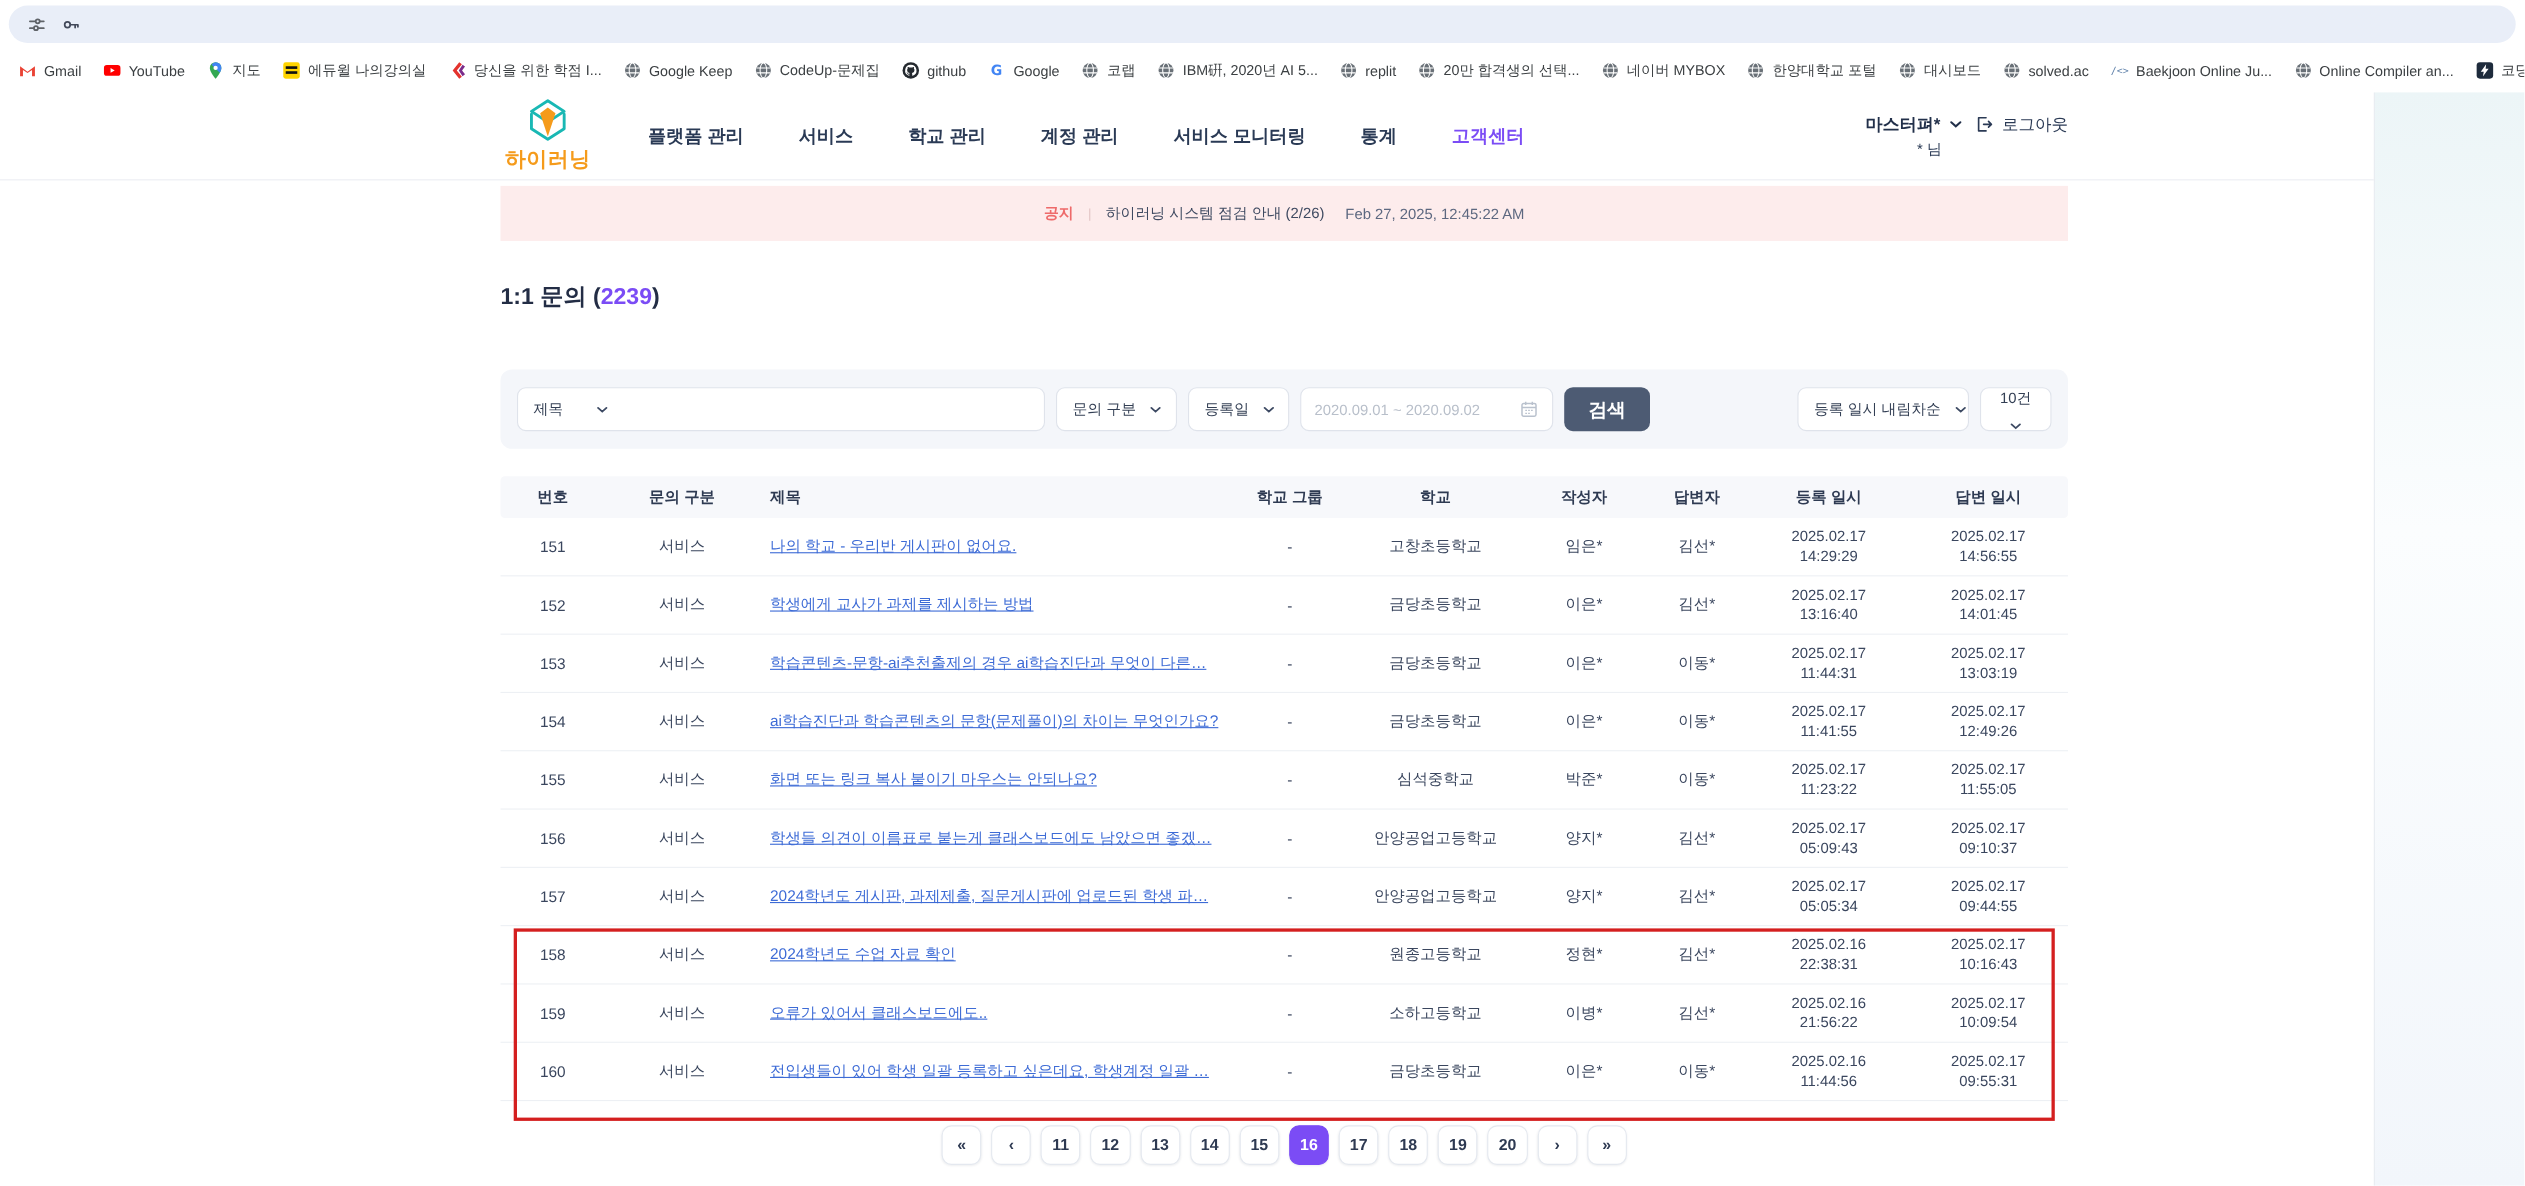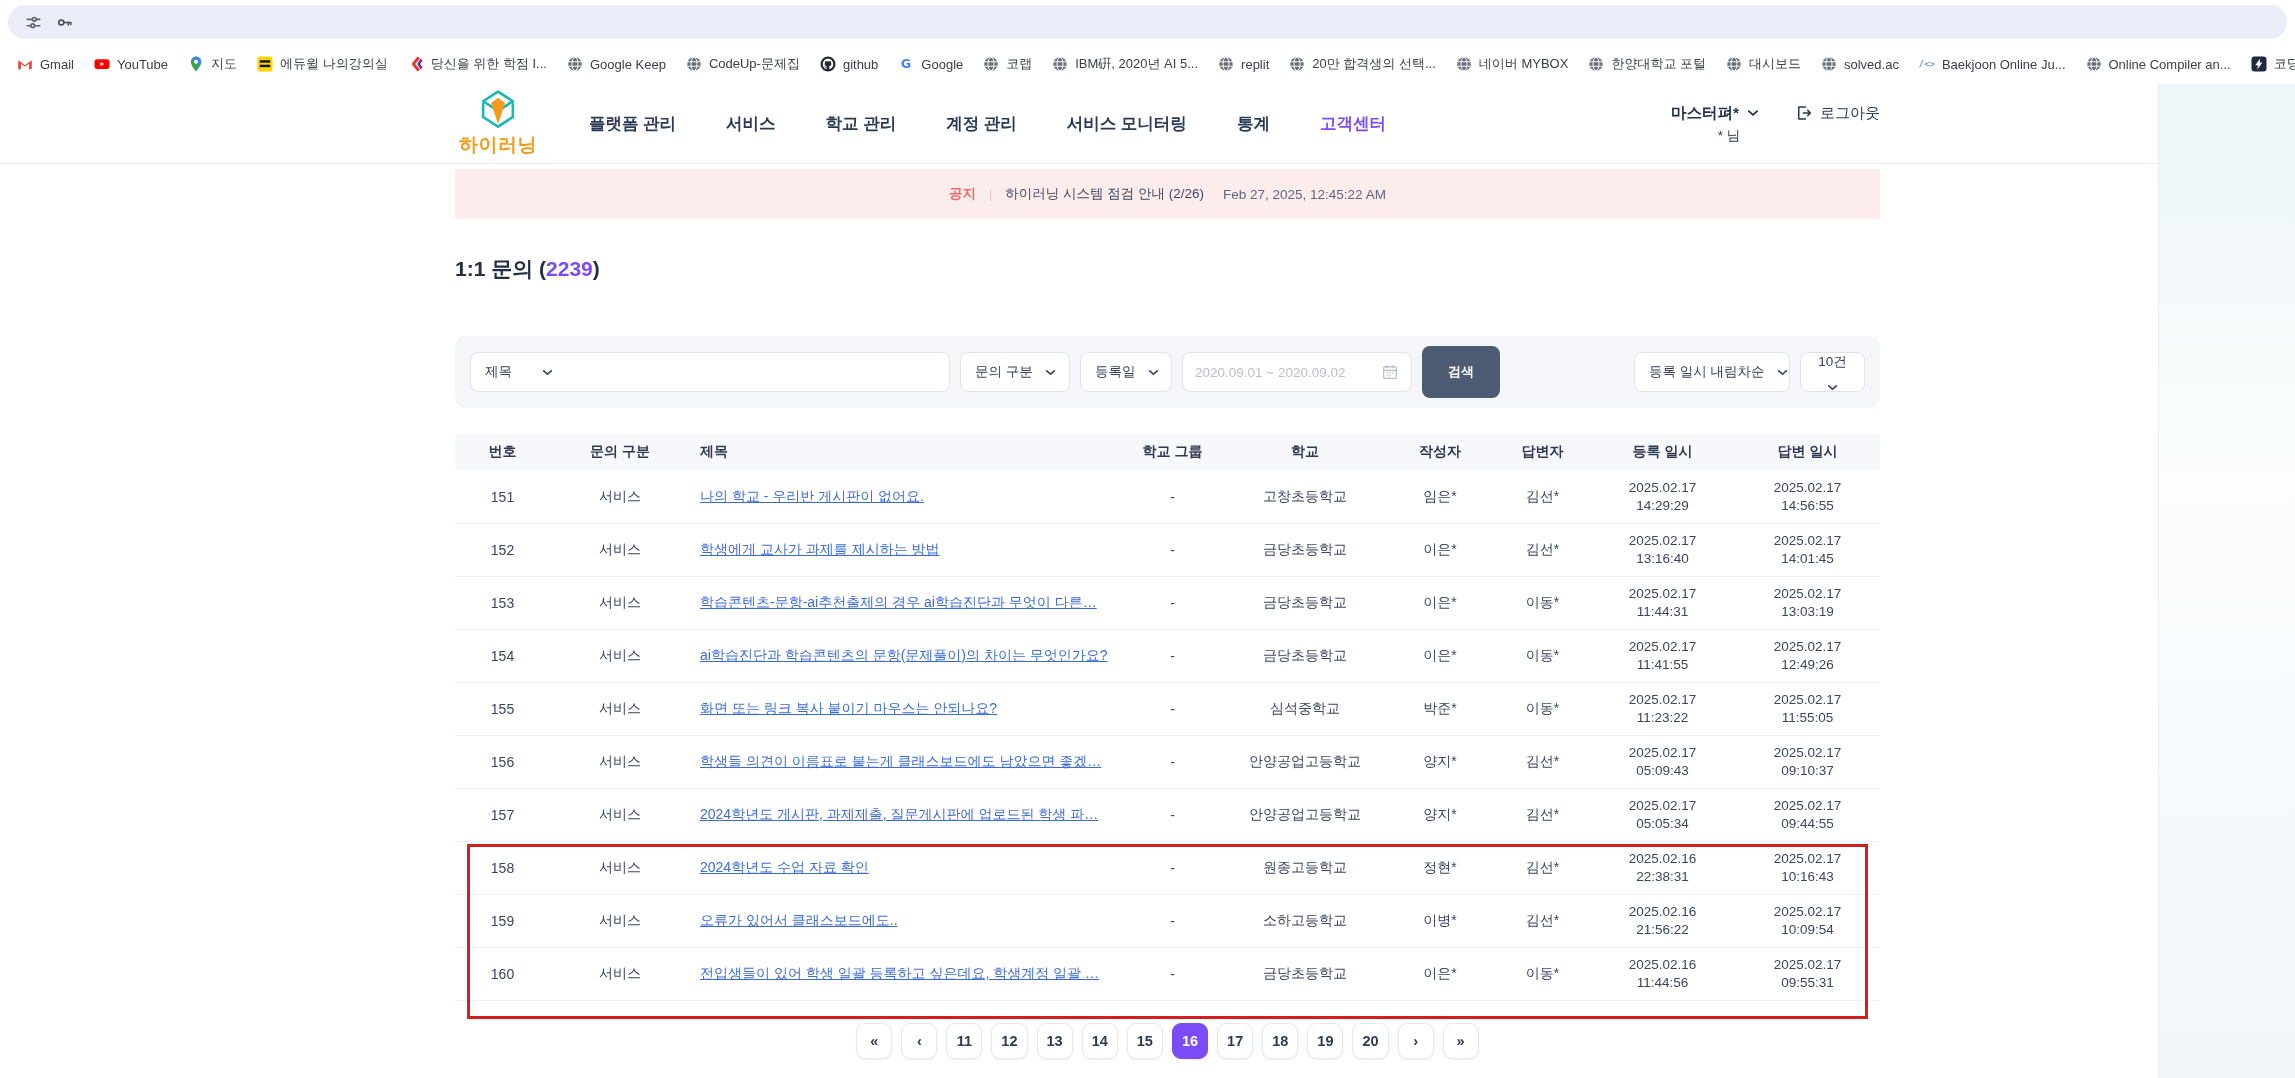--- a/index.html
+++ b/index.html
@@ -25,21 +25,21 @@
             border-left:1px solid #e7ecf1; }
 
   
   .site-header { height:80px; border-bottom:1px solid #ecedf2; background:#fff; }
   .header-inner { margin-left:455px; width:1425px; height:100%; display:flex; align-items:center; }
   .logo { display:flex; flex-direction:column; align-items:center; gap:1px; width:86px; }
   .logo-text { font-size:19px; font-weight:700; color:var(--logo-orange,#f59b1b); letter-spacing:.5px; }
   .nav { display:flex; gap:50px; margin-left:48px; align-items:center; }
   .nav-item { font-size:16.5px; font-weight:700; color:#2a3a55; cursor:pointer; white-space:nowrap; }
   .nav-item.active { color:var(--accent-purple,#7b4cf5); }
-  .user-area { margin-left:auto; display:flex; align-items:flex-start; gap:36px; }
+  .user-area { margin-left:auto; display:flex; align-items:flex-start; gap:11px; }
   .userblock .nrow { display:flex; align-items:center; gap:8px; }
   .username { font-size:15.5px; font-weight:700; color:#22304a; }
   .usersuffix { font-size:13.5px; color:#2a3a55; text-align:center; margin-top:3px; padding-left:28px; }
   .logout { display:flex; align-items:center; gap:7px; font-size:15px; color:#2b3a55; cursor:pointer; margin-top:1px; }
 
   
   .container { margin-left:455px; width:1425px; }
   .notice { margin-top:5px; height:50px; background:var(--notice-bg,#fdecec); display:flex;
             align-items:center; justify-content:center; gap:13px; font-size:13.5px; }
   .notice .badge { color:var(--notice-badge,#ee6a6a); font-weight:700; }
@@ -54,22 +54,22 @@
                 display:flex; align-items:center; padding:0 15px; gap:10px; }
   .box { background:#fff; border:1px solid #dfe3eb; border-radius:8px; height:40px; display:flex; align-items:center; }
   .combo-big { width:480px; padding:0 14px; gap:12px; }
   .sel-inline { display:flex; align-items:center; gap:30px; font-size:13.5px; color:#333f54; cursor:pointer; }
   .combo-big input { border:none; outline:none; flex:1; font-size:13.5px; min-width:0; background:transparent; }
   .sel { justify-content:space-between; padding:0 14px; font-size:13.5px; color:#333f54; cursor:pointer; white-space:nowrap; gap:12px; }
   .w-cat { width:110px; } .w-date { width:92px; } .w-sort { width:156px; } .w-size { width:65px;flex-direction:column; }
   .datebox { width:230px; padding:0 12px; gap:8px;justify-content:space-between; }
   .datebox input { border:none; outline:none; flex:1; font-size:13.5px; min-width:0; background:transparent; color:#333f54; }
   .datebox input::placeholder { color:#b8bfca; }
-  .searchbtn { width:78px; height:52px; border:none; border-radius:8px; background:var(--search-button-bg,#4d5b73);
-               color:#fff; font-size:13px; font-weight:700; cursor:pointer; font-family:inherit; }
+  .searchbtn { width:78px; height:40px; border:none; border-radius:8px; background:var(--search-button-bg,#4d5b73);
+               color:#fff; font-size:17px; font-weight:700; cursor:pointer; font-family:inherit; }
   .fspacer { flex:1; }
 
   
   .tablewrap { position:relative; margin-top:25px;
                --cols:95px 140px 430px 105px 160px 110px 95px 145px 145px; }
   .thead { display:grid; grid-template-columns:var(--cols); height:38px; align-items:center;
            background:#f7f8fb; border-radius:4px; font-size:14px; font-weight:700; color:#2e3a52; }
   .th, .td { text-align:center; }
   .th.left, .td.left { text-align:left; padding-left:10px; }
   .tr { display:grid; grid-template-columns:var(--cols); height:53px; align-items:center;

